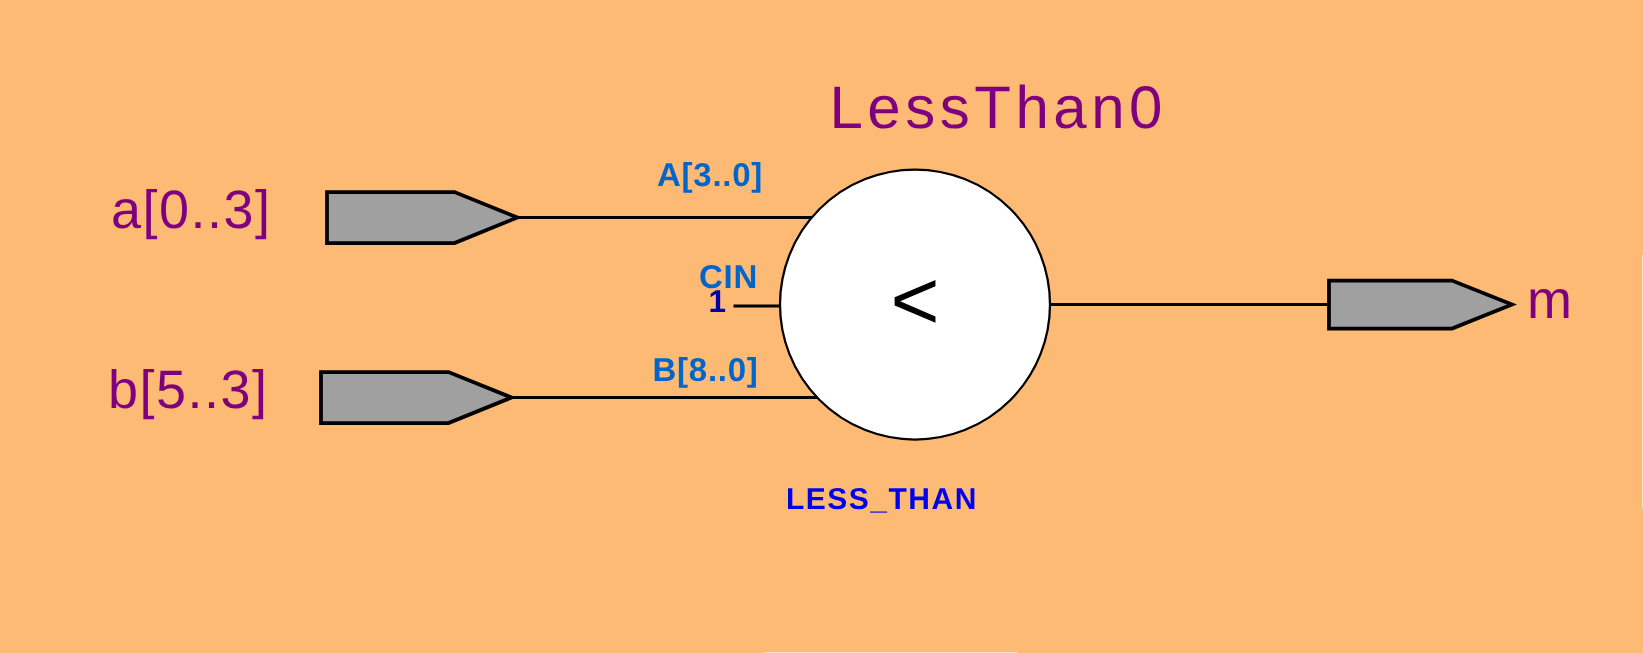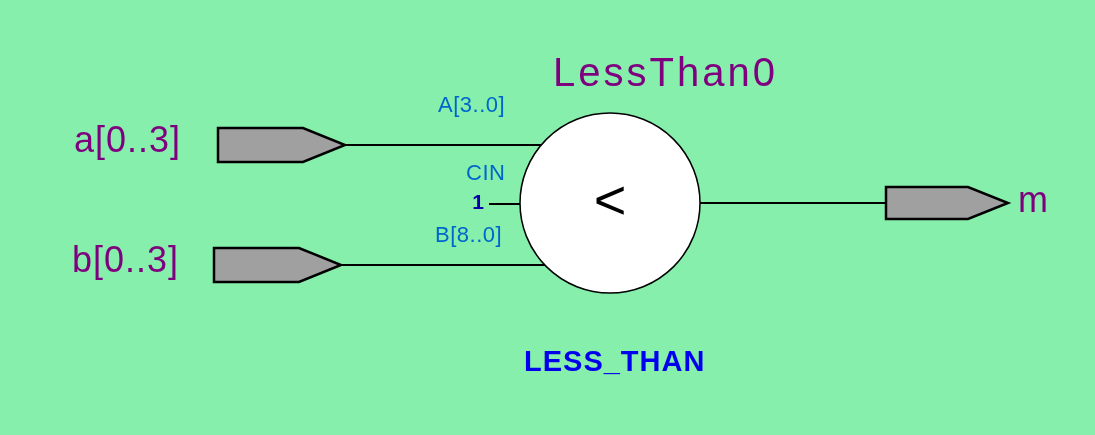--- a/index.html
+++ b/index.html
@@ -5,21 +5,21 @@
   html, body {
     margin: 0;
     padding: 0;
     background: #ffffff;
     font-family: "Liberation Sans", sans-serif;
   }
   .canvas {
     position: relative;
     width: 1095px;
     height: 435px;
-    background: #86efac;
+    background: #fdba74;
     overflow: hidden;
   }
   .canvas svg {
     position: absolute;
     left: 0;
     top: 0;
   }
   .txt {
     position: absolute;
     white-space: nowrap;
@@ -32,35 +32,35 @@
     letter-spacing: 1px;
   }
   .instance-name {
     color: #7F007F;
     font-size: 40px;
     letter-spacing: 3px;
   }
   .port-label {
     color: #0066CC;
     font-size: 22px;
-    font-weight: normal;
+    font-weight: bold;
     letter-spacing: 0.5px;
+    margin-top: 12px;
   }
   .cin-value {
     color: #0000A8;
     font-size: 21px;
     font-weight: bold;
     text-align: right;
   }
   .type-label {
     color: #0000EE;
-    font-size: 29px;
+    font-size: 20px;
     font-weight: bold;
     letter-spacing: 1px;
-    margin-top: 24px;
   }
   .operator {
     color: #000000;
     font-size: 56px;
     text-align: center;
   }
 </style>
 </head>
 <body>
 
@@ -78,21 +78,21 @@
     <polygon points="214,248 299,248 341,265 299,282 214,282" fill="#A0A0A0" stroke="#000000" stroke-width="2.5" stroke-linejoin="miter"></polygon>
 
     <polygon points="886,187 968,187 1008,203 968,219 886,219" fill="#A0A0A0" stroke="#000000" stroke-width="2.5" stroke-linejoin="miter"></polygon>
 
     <circle cx="610" cy="203" r="90" fill="#ffffff" stroke="#000000" stroke-width="1.5"></circle>
   </svg>
 
   <div class="txt instance-name" style="left:553px; top:52px;">LessThan0</div>
 
   <div class="txt pin-label" style="left:74px; top:122px;">a[0..3]</div>
-  <div class="txt pin-label" style="left:72px; top:242px;">b[0..3]</div>
+  <div class="txt pin-label" style="left:72px; top:242px;">b[5..3]</div>
 
   <div class="txt pin-label" style="left:1018px; top:182px;">m</div>
 
   <div class="txt port-label" style="left:438px; top:94px;">A[3..0]</div>
   <div class="txt port-label" style="left:466px; top:162px;">CIN</div>
   <div class="txt cin-value" style="left:452px; top:191px; width:32px;">1</div>
   <div class="txt port-label" style="left:435px; top:224px;">B[8..0]</div>
 
   <div class="txt operator" style="left:580px; top:172px; width:60px;">&lt;</div>
 

